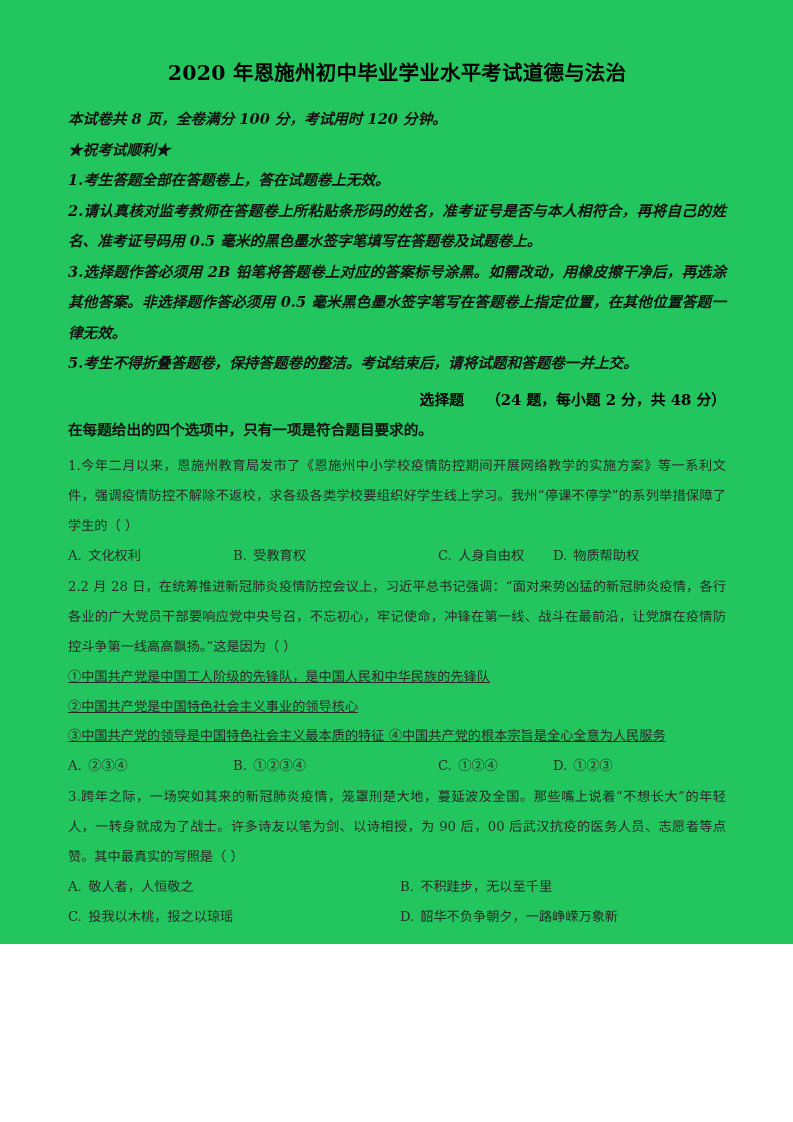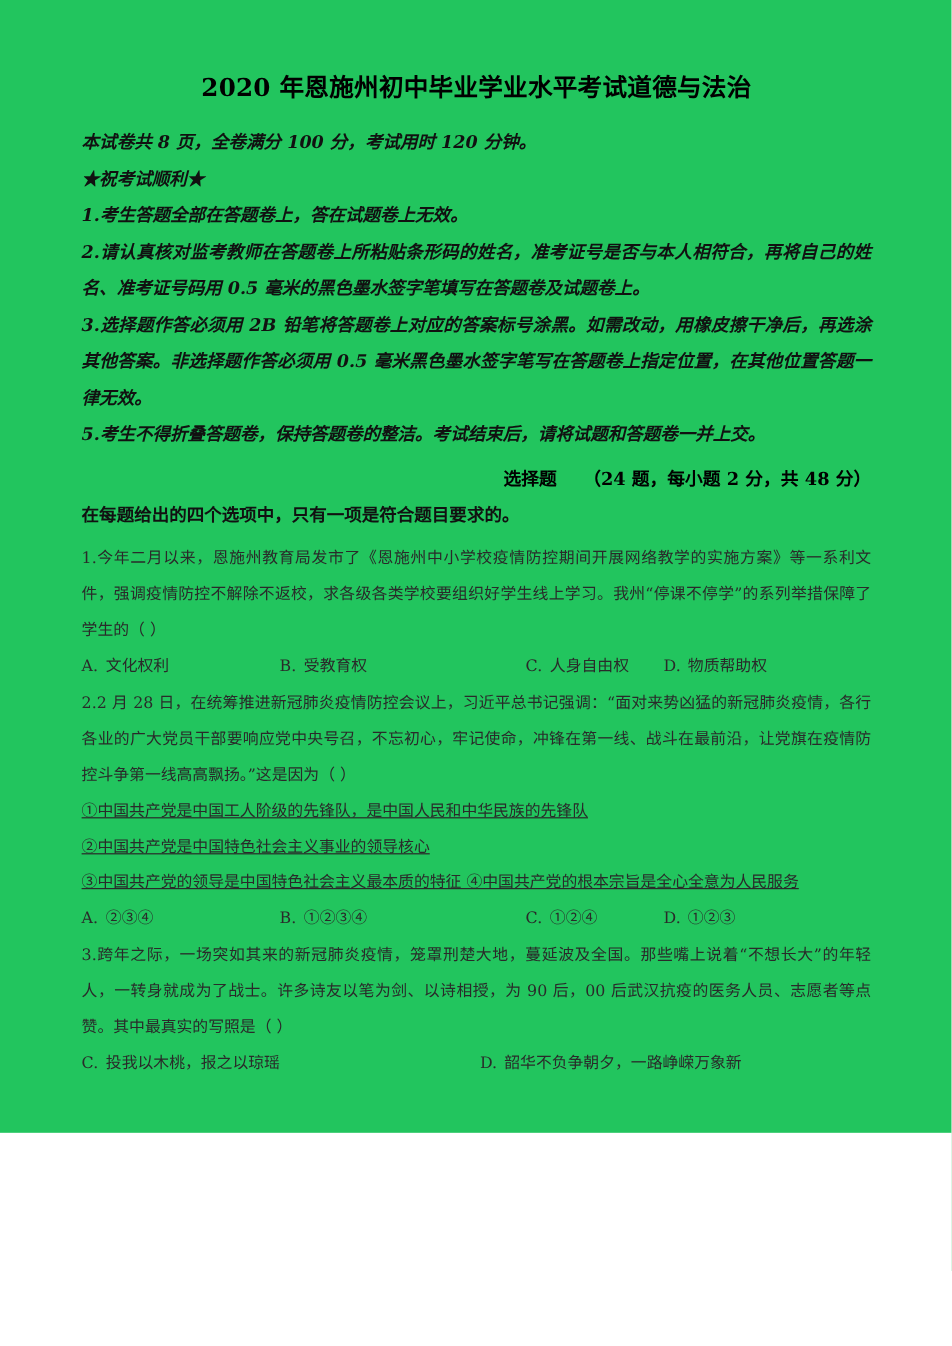--- a/index.html
+++ b/index.html
@@ -166,19 +166,23 @@
         <span class="opt c1"><span class="mark">A.</span> <span>②③④</span></span>
         <span class="opt c2"><span class="mark">B.</span> <span>①②③④</span></span>
         <span class="opt c3"><span class="mark">C.</span> <span>①②④</span></span>
         <span class="opt c4"><span class="mark">D.</span> <span>①②③</span></span>
       </div>
     </div>
 
     <div class="question">
       <p class="q-text">3.跨年之际，一场突如其来的新冠肺炎疫情，笼罩刑楚大地，蔓延波及全国。那些嘴上说着“不想长大”的年轻人，一转身就成为了战士。许多诗友以笔为剑、以诗相授，为 90 后，00 后武汉抗疫的医务人员、志愿者等点赞。其中最真实的写照是（      ）</p>
       <div class="opt-row">
+        <span class="opt h1"><span class="mark">A.</span> <span>敬人者，人恒敬之</span></span>
+        <span class="opt h2"><span class="mark">B.</span> <span>不积跬步，无以至千里</span></span>
+      </div>
+      <div class="opt-row">
         <span class="opt h1"><span class="mark">C.</span> <span>投我以木桃，报之以琼瑶</span></span>
         <span class="opt h2"><span class="mark">D.</span> <span>韶华不负争朝夕，一路峥嵘万象新</span></span>
       </div>
     </div>
 
   </div>
 </div>
 
 </body></html>

